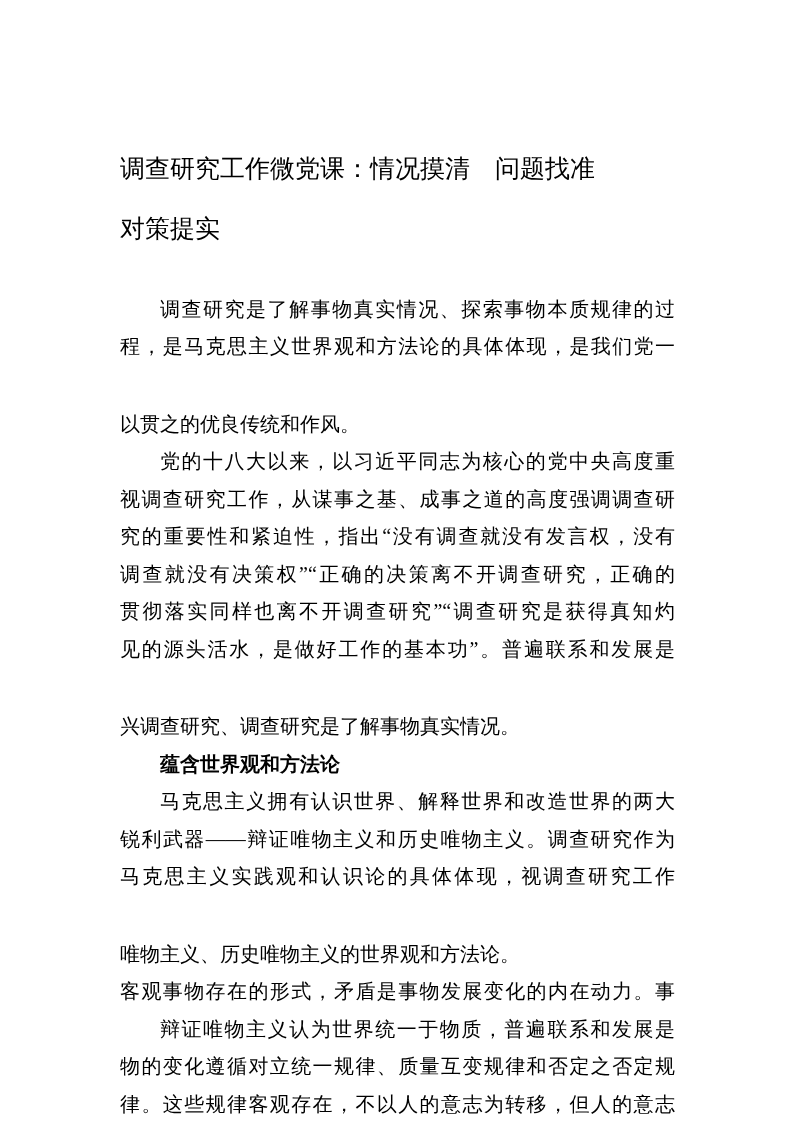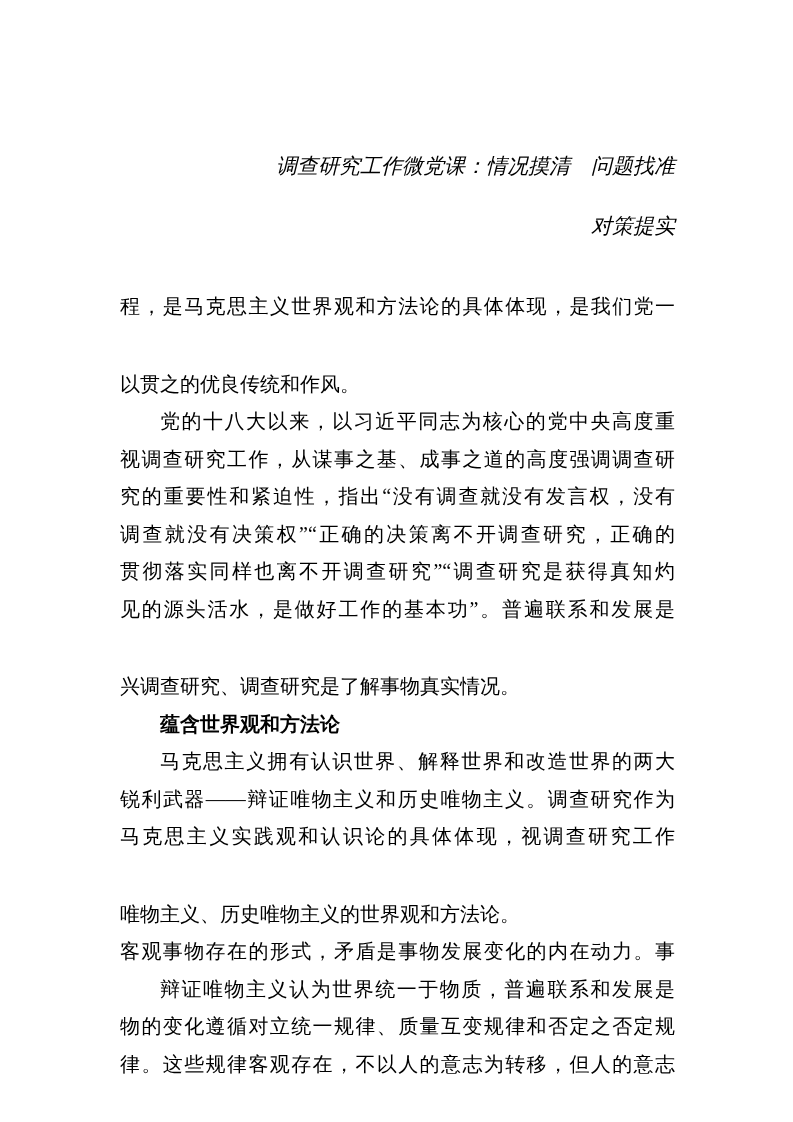--- a/index.html
+++ b/index.html
@@ -13,26 +13,25 @@
     height: 1122px;
     background: #ffffff;
     color: #000000;
     overflow: hidden;
     font-family: "Liberation Serif", serif;
   }
   .content {
     padding: 122px 118px 0 120px; 
   }
   .doc-title {
-    font-size: 21px;
+    font-size: 25px;
     line-height: 60px;
-    text-align: right;
+    text-align: left;
     font-weight: normal;
     letter-spacing: 0;
-    font-style: italic;
   }
   .doc-title .title-line {
     white-space: nowrap;
   }
   .doc-body {
     margin-top: 32px;
     font-size: 20px;
     line-height: 37.5px;
   }
   .paragraph {
@@ -63,20 +62,21 @@
 <body>
 
 <div class="page">
   <div class="content">
     <h1 class="doc-title">
       <div class="title-line">调查研究工作微党课：情况摸清　问题找准</div>
       <div class="title-line">对策提实</div>
     </h1>
     <div class="doc-body">
         <div class="paragraph">
+          <div class="line first">调查研究是了解事物真实情况、探索事物本质规律的过</div>
           <div class="line">程，是马克思主义世界观和方法论的具体体现，是我们党一</div>
           <div class="line last">以贯之的优良传统和作风。</div>
         </div>
         <div class="paragraph">
           <div class="line first">党的十八大以来，以习近平同志为核心的党中央高度重</div>
           <div class="line">视调查研究工作，从谋事之基、成事之道的高度强调调查研</div>
           <div class="line">究的重要性和紧迫性，指出“没有调查就没有发言权，没有</div>
           <div class="line">调查就没有决策权”“正确的决策离不开调查研究，正确的</div>
           <div class="line">贯彻落实同样也离不开调查研究”“调查研究是获得真知灼</div>
           <div class="line">见的源头活水，是做好工作的基本功”。普遍联系和发展是</div>

